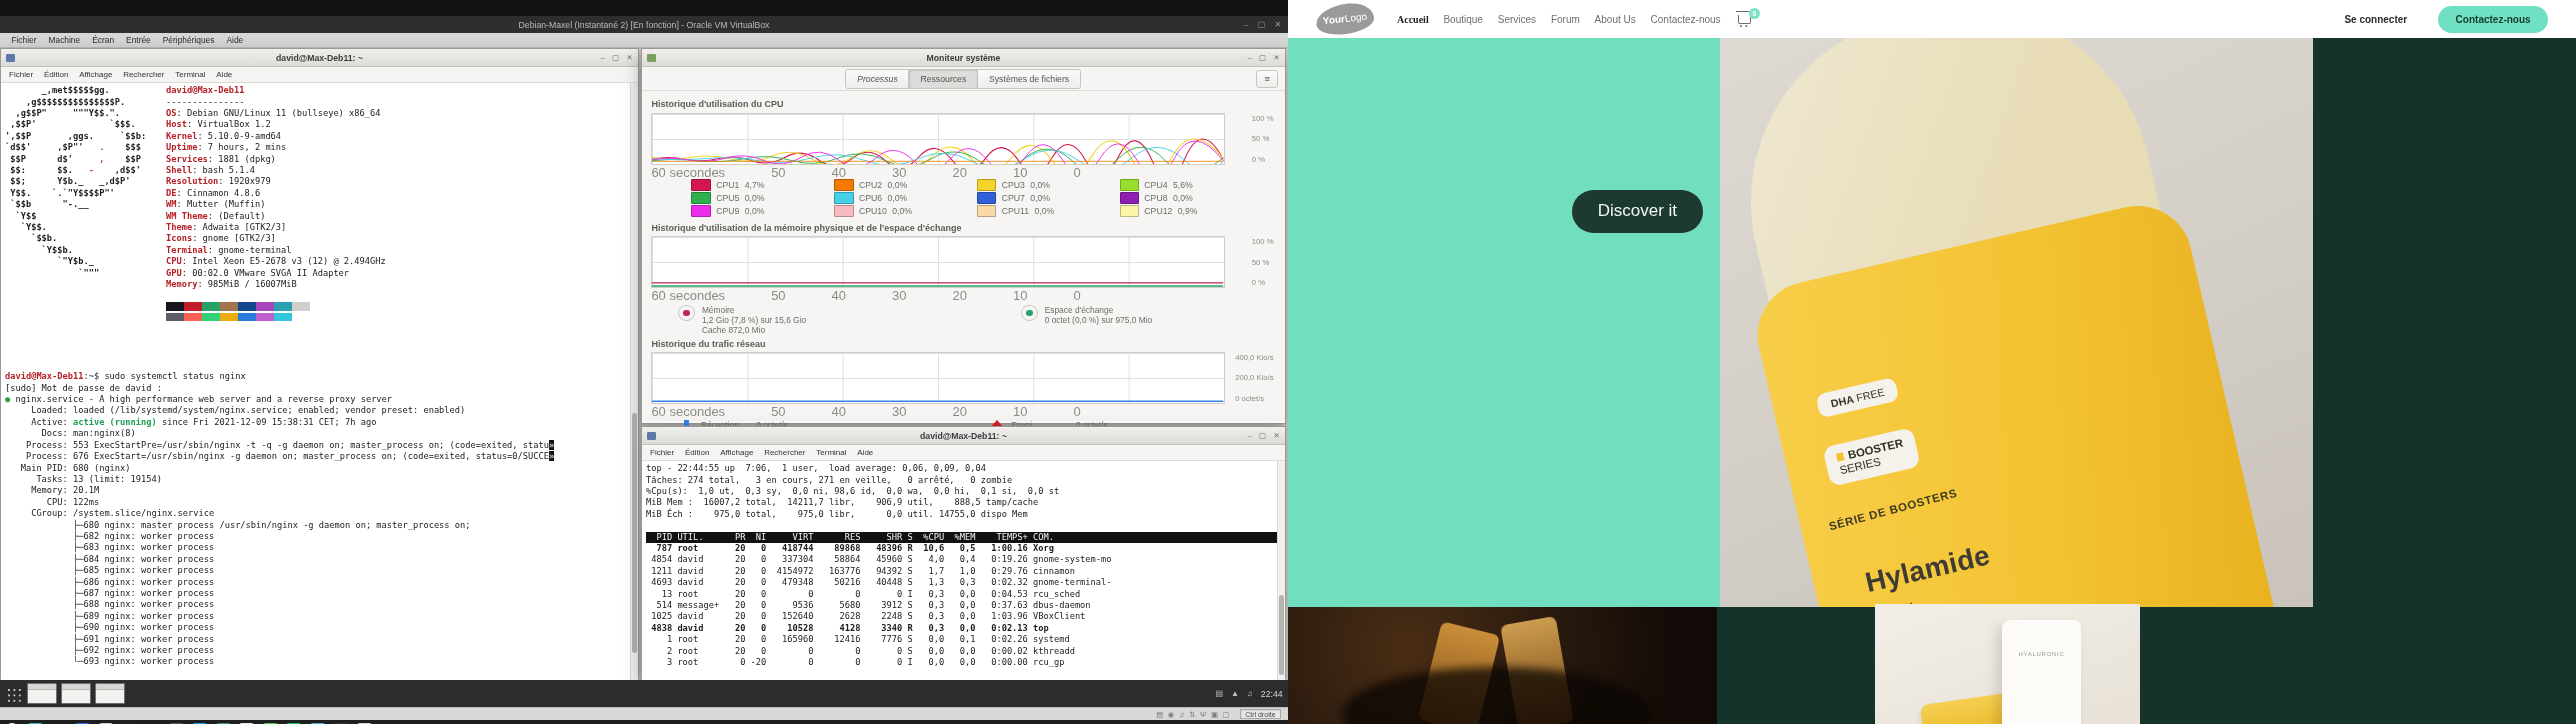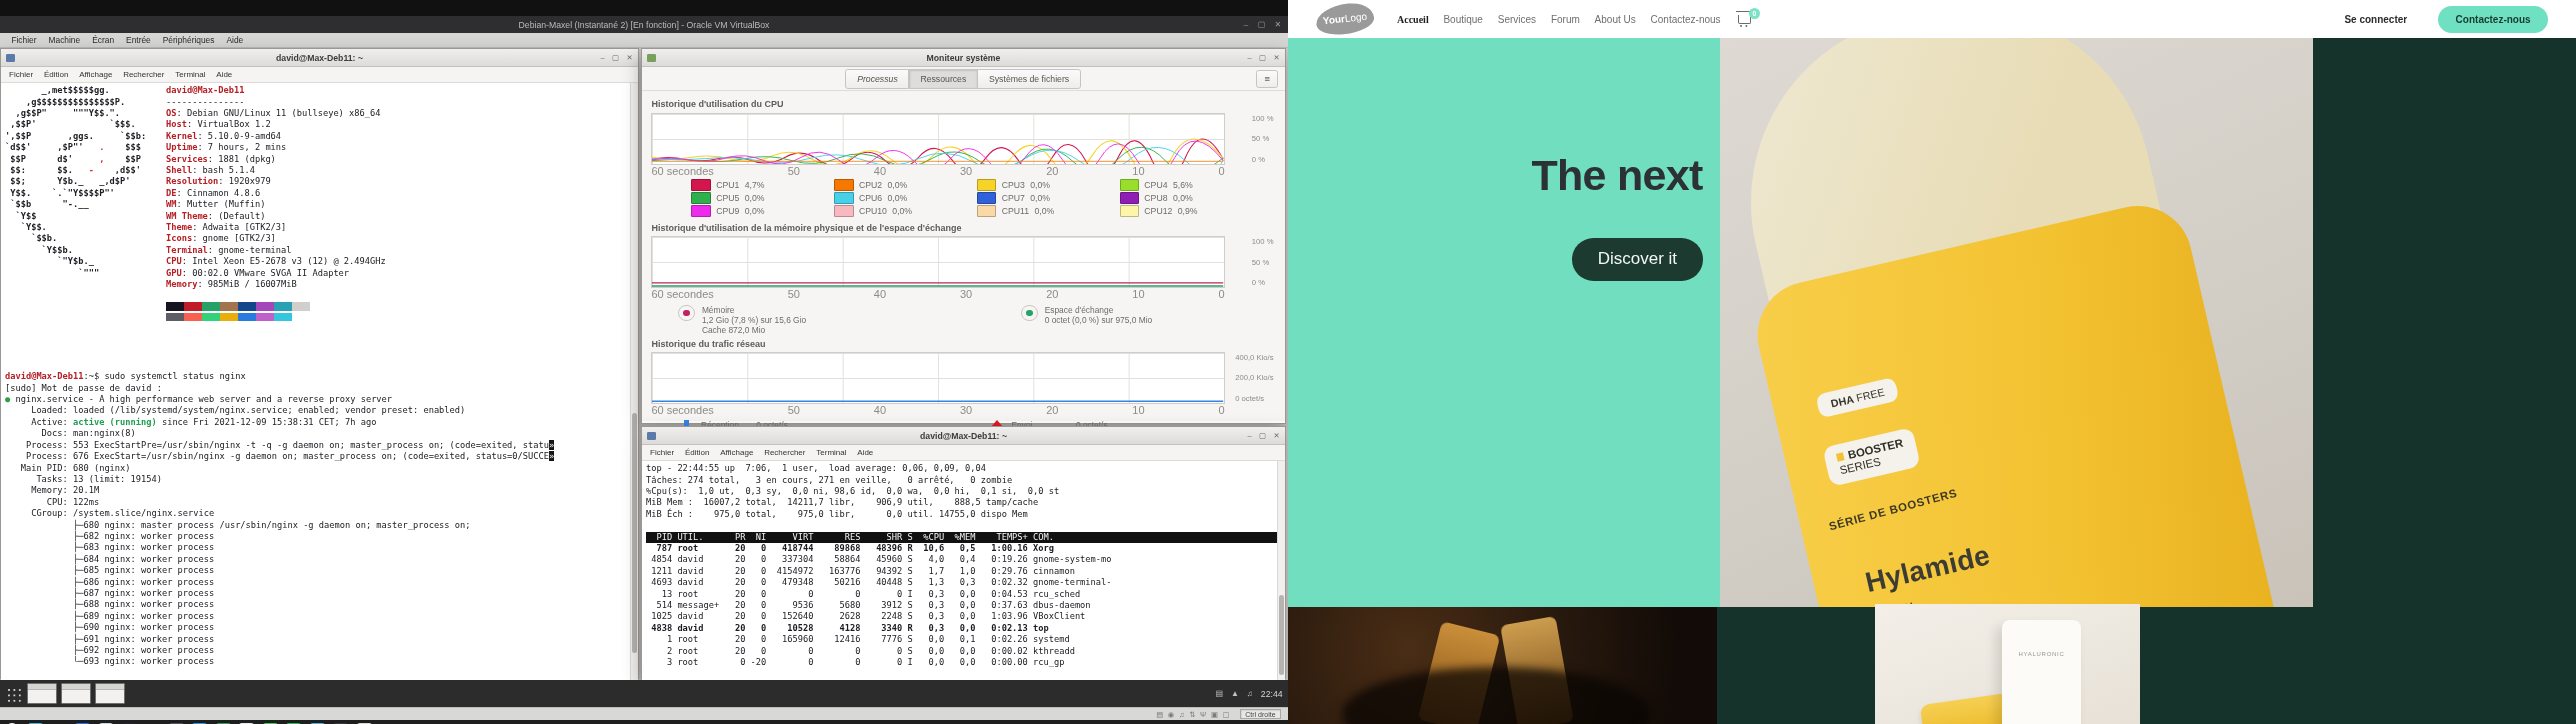--- a/index.html
+++ b/index.html
@@ -41,21 +41,21 @@
   .tab:first-child{border-radius:2.7px 0 0 2.7px;font-style:italic;}
   .tab:last-child{border-radius:0 2.7px 2.7px 0;}
   .tab.active{background:#dedddb;box-shadow:inset 0 0.7px 2px rgba(0,0,0,.15);}
   .sm-menu-btn{position:absolute;right:6.7px;width:20px;height:16px;border:0.7px solid #c6c4c0;border-radius:2.7px;background:linear-gradient(#fbfafa,#efedeb);display:flex;align-items:center;justify-content:center;color:#666;font-size:9.4px;}
   .sm-body{padding:5.4px 9.4px 0 9.4px;background:#f6f5f3;height:330px;box-sizing:border-box;}
   .sm-sec-title{font-size:9px;font-weight:bold;color:#5e5c58;margin:2.7px 0 3.4px 0;}
   .chartwrap{position:relative;margin-right:51px;}
   .chart{position:relative;height:50px;background:#fff;border:0.7px solid #cfcdc9;background-image:linear-gradient(to right,#e2e0dd 0.7px,transparent 0.7px),linear-gradient(to bottom,#e2e0dd 0.7px,transparent 0.7px);background-size:16.666% 100%,100% 50%;}
   .chart svg{position:absolute;left:0;top:0;width:100%;height:100%;}
   .ytix{position:absolute;right:-50px;top:0;height:100%;display:flex;flex-direction:column;justify-content:space-between;font-size:7.7px;color:#8d8b87;}
-  .xrow{display:flex;justify-content:space-between;font-size:11px;color:#8d8b87;height:10.7px;margin-right:51px;gap:46px;}
+  .xrow{display:flex;font-size:13px;color:#8d8b87;height:10.7px;margin-right:51px;gap:46px;}
   .cpulegend{display:grid;grid-template-columns:repeat(4,1fr);gap:0.7px 6.7px;margin:2.7px 20px 5.4px 40px;}
   .lgi{display:flex;align-items:center;gap:5.4px;font-size:8.7px;color:#6e6c68;height:12.7px;}
   .chip{width:17.4px;height:10px;border:0.7px solid rgba(0,0,0,.25);border-radius:1.3px;}
   .duolegend{display:flex;margin:5.4px 0 4px 27px;gap:215px;}
   .pieic{width:14.8px;height:14.8px;border-radius:50%;border:1.3px solid #c9c7c3;display:flex;align-items:center;justify-content:center;}
   .pieic i{display:block;width:6.7px;height:6.7px;border-radius:50%;}
   .duoitem{display:flex;gap:6.7px;align-items:flex-start;font-size:8.4px;color:#6e6c68;}
   .netgrid{display:grid;grid-template-columns:auto auto;gap:1.3px 17.4px;font-size:8.4px;color:#6e6c68;}
   .arrow{display:flex;flex-direction:column;align-items:center;width:16px;}
   .arrow .stem{width:5.4px;height:7.4px;}
@@ -583,21 +583,20 @@
         <div class="badge">0</div>
       </div>
       <div class="hdr-right">
         <span class="login-link">Se connecter</span>
         <button class="cta-btn">Contactez-nous</button>
       </div>
     </div>
 
     <div class="hero-mint">
       <div class="hero-text">
-        <div class="hero-line">The next</div>
         <button class="discover">Discover it</button>
       </div>
     </div>
 
     <div class="photo">
       <div class="bottle">
         <div class="shoulder"></div>
         <div class="bbody">
           <div class="chip1"><b>DHA</b><span> FREE</span></div>
           <div class="chip2">

